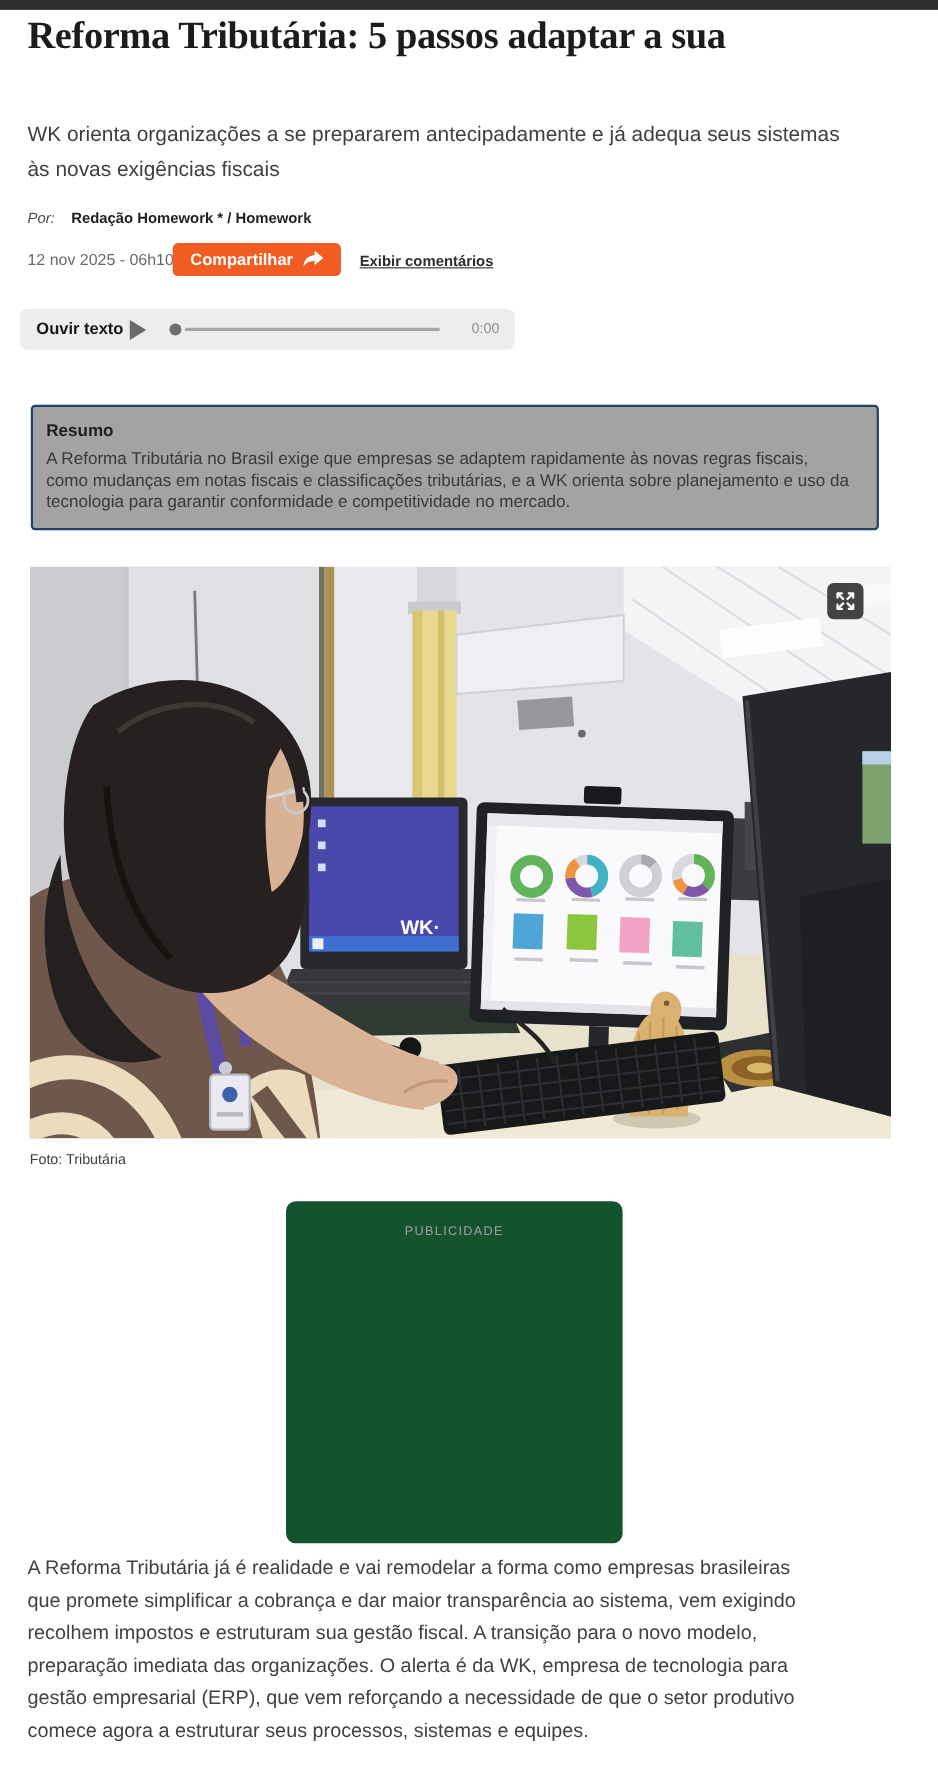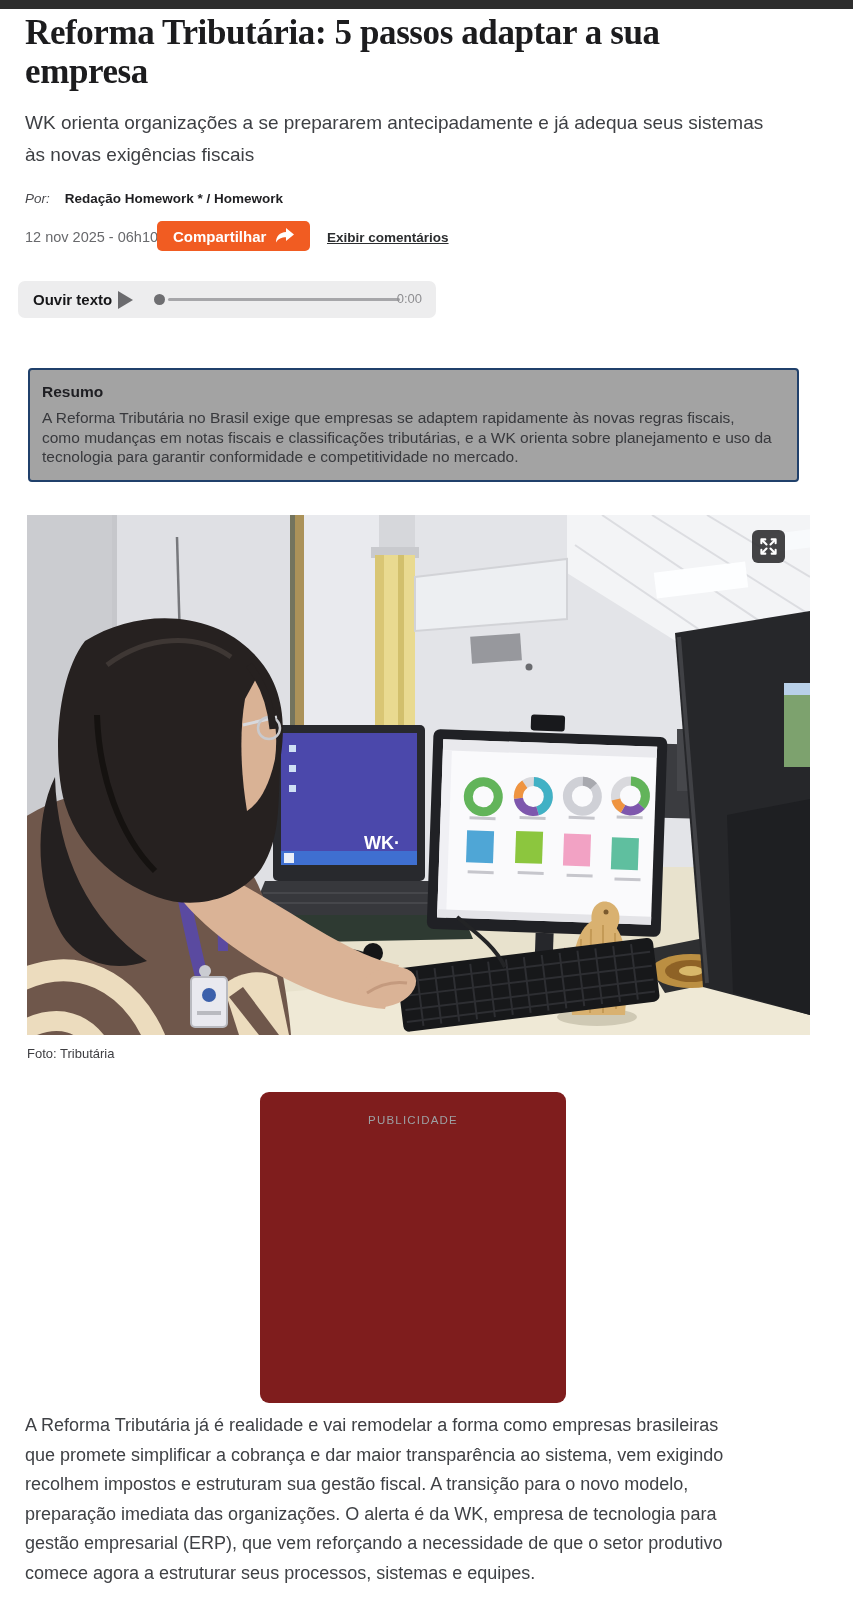--- a/index.html
+++ b/index.html
@@ -23,21 +23,21 @@
 
   .share-btn { position:absolute; left:157px; top:221px; height:30px; padding:0 16px;
     background:#f15c22; border:none; border-radius:5px; color:#fff; font-weight:700;
     font-size:15px; font-family:"Liberation Sans", sans-serif;
     display:flex; align-items:center; gap:9px; cursor:pointer; }
   .share-btn svg { display:block; }
 
   .comments-link { position:absolute; left:327px; top:230px; font-size:13.5px; font-weight:700;
     color:#2b2d2f; text-decoration:underline; cursor:pointer; }
 
-  .player { position:absolute; left:18px; top:281px; width:418px; height:37px;
+  .player { position:absolute; left:18px; top:281px; width:450px; height:37px;
     background:#ededee; border-radius:7px; }
   .player-label { position:absolute; left:15px; top:10px; font-size:15px; font-weight:700; color:#161618; }
   .play-btn { position:absolute; left:100px; top:9px; width:18px; height:19px;
     background:transparent; border:none; cursor:pointer; }
   .play-tri { width:0; height:0; border-left:15px solid #6b6b6e; border-top:9.5px solid transparent; border-bottom:9.5px solid transparent; }
   .seek-knob { position:absolute; left:136px; top:13px; width:11px; height:11px; border-radius:50%; background:#6e6e71; }
   .seek-track { position:absolute; left:150px; top:17px; width:232px; height:3px; border-radius:2px; background:#a6a6a9; }
   .player-time { position:absolute; right:14px; top:10px; font-size:13px; color:#8e8e91; }
 
   .resumo { position:absolute; left:28px; top:368px; width:771px; height:114px;
@@ -47,36 +47,35 @@
 
   .photo-wrap { position:absolute; left:27px; top:515px; width:783px; height:520px; overflow:hidden; }
   .photo-wrap svg { display:block; }
   .expand-btn { position:absolute; right:25px; top:15px; width:33px; height:33px;
     background:rgba(42,42,44,0.88); border:none; border-radius:6px; cursor:pointer;
     display:flex; align-items:center; justify-content:center; }
 
   .caption { position:absolute; left:27px; top:1046px; font-size:13px; color:#3e3e42; }
 
   .adbox { position:absolute; left:260px; top:1092px; width:306px; height:311px;
-    background:#7f1d1d; border-radius:9px; text-align:center; }
+    background:#14532d; border-radius:9px; text-align:center; }
   .adbox-label { display:inline-block; margin-top:22px; font-size:11.5px; letter-spacing:1.2px; color:#9da0a3; }
 
   .bodytext { position:absolute; left:25px; top:1411px; width:790px;
     font-size:18px; line-height:29.5px; color:#3f4145; }
 </style>
 </head>
 <body>
 
 <div id="page">
 
   <div class="topbar"></div>
 
   <h1 class="headline">
       <div>Reforma Tributária: 5 passos adaptar a sua</div>
-      <div>empresa</div>
     </h1>
 
   <div class="subtitle">
       <div>WK orienta organizações a se prepararem antecipadamente e já adequa seus sistemas</div>
       <div>às novas exigências fiscais</div>
     </div>
 
   <div class="byline">
     <span class="prefix">Por:</span><span class="author">Redação Homework * / Homework</span>
   </div>

